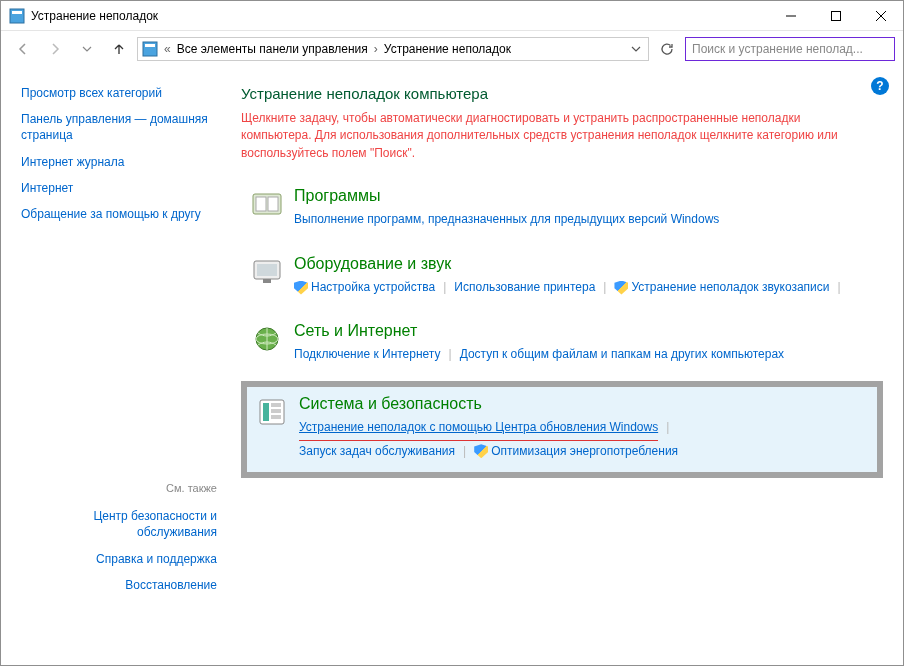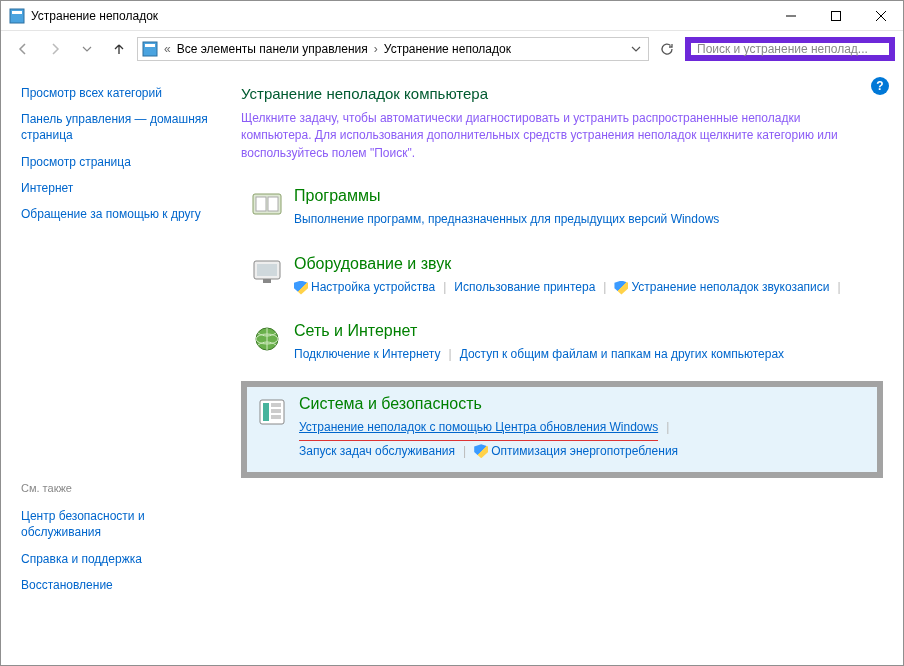--- a/index.html
+++ b/index.html
@@ -8,31 +8,31 @@
 .titlebar .ticon { width: 16px; height: 16px; margin-right: 6px; display: inline-flex; align-items: center; justify-content: center; }
 .titlebar .title { font-size: 12px; }
 .winctrls { margin-left: auto; display: flex; }
 .winctrls .btn { width: 45px; height: 30px; display: flex; align-items: center; justify-content: center; cursor: default; }
 .navbar { height: 36px; display: flex; align-items: center; padding: 0 8px; gap: 4px; }
 .nav-arrow { width: 28px; height: 28px; display: flex; align-items: center; justify-content: center; color: #888; border-radius: 3px; }
 .nav-arrow.active { color: #1a1a1a; }
 .addr { flex: 1; height: 24px; border: 1px solid #ccc; display: flex; align-items: center; padding: 0 4px; font-size: 12px; gap: 4px; }
 .addr .chev { color: #666; margin: 0 2px; }
 .refresh { width: 28px; height: 24px; display: flex; align-items: center; justify-content: center; color: #555; }
-.search { width: 210px; height: 24px; border: 6px solid #6d28d9; padding: 0 6px; font-size: 12px; color: #888; display: flex; align-items: center; }
+.search { width: 210px; height: 24px; border: 1px solid #6d28d9; padding: 0 6px; font-size: 12px; color: #888; display: flex; align-items: center; }
 .body { display: flex; height: calc(100% - 66px); position: relative; }
 .sidebar { width: 230px; padding: 18px 14px 10px 20px; }
 .sidebar a, .sidebar .link { color: #0066cc; text-decoration: none; display: block; margin-bottom: 10px; font-size: 12px; line-height: 1.35; }
 .side-home { margin-bottom: 22px; }
-.seealso { margin-top: 260px; }
+.seealso { margin-top: 260px; text-align: right; }
 .seealso-hdr { color: #888; font-size: 11px; margin-bottom: 14px; }
 .main { flex: 1; padding: 18px 20px 8px 10px; }
 .help { position: absolute; top: 10px; right: 14px; width: 18px; height: 18px; border-radius: 50%; background: #0078d7; color: #fff; display: flex; align-items: center; justify-content: center; font-size: 12px; font-weight: bold; }
 h1 { color: #005a30; font-size: 15px; font-weight: normal; margin-bottom: 8px; }
-.desc { color: #8b5cf6; font-size: 12px; line-height: 1.45; margin-bottom: 16px; max-width: 620px; }
+.desc { color: #ef4444; font-size: 12px; line-height: 1.45; margin-bottom: 16px; max-width: 620px; }
 .cat { display: flex; padding: 8px 8px 10px 8px; margin-bottom: 4px; border: 1px solid transparent; }
 .cat.selected { background: #e6f3fb; border: 6px solid #a3a3a3; }
 .cat-icon { width: 34px; height: 34px; margin-right: 10px; flex-shrink: 0; display: flex; align-items: center; justify-content: center; }
 .cat-body { flex: 1; }
 .cat-title { color: #008000; font-size: 16px; margin-bottom: 4px; display: block; }
 .links { display: flex; flex-wrap: wrap; align-items: flex-start; gap: 0; line-height: 1.8; }
 .lnk { color: #0066cc; text-decoration: none; font-size: 12px; display: inline-flex; align-items: center; }
 .lnk.shield::before { content: ""; width: 14px; height: 14px; margin-right: 3px; display: inline-block; background: linear-gradient(135deg,#3b9bff 0 50%,#ffd24a 50% 100%); clip-path: polygon(50% 0,100% 15%,100% 55%,50% 100%,0 55%,0 15%); }
 .sep { color: #bbb; margin: 0 8px; }
 .underlined { text-decoration: underline; border-bottom: 1px solid #d33; padding-bottom: 1px; }
@@ -117,21 +117,21 @@
       <span>Поиск и устранение неполад...</span>
     </div>
 </div>
 
 <div class="body">
   <div class="help">?</div>
 
   <div class="sidebar">
     <a class="link">Просмотр всех категорий</a>
     <a class="link side-home">Панель управления — домашняя страница</a>
-    <a class="link">Просмотр страница</a>
+    <a class="link">Интернет журнала</a>
     <a class="link">Интернет</a>
     <a class="link">Обращение за помощью к другу</a>
 
     <div class="seealso">
       <div class="seealso-hdr">См. также</div>
       <a class="link">Центр безопасности и обслуживания</a>
       <a class="link">Справка и поддержка</a>
       <a class="link">Восстановление</a>
     </div>
   </div>

